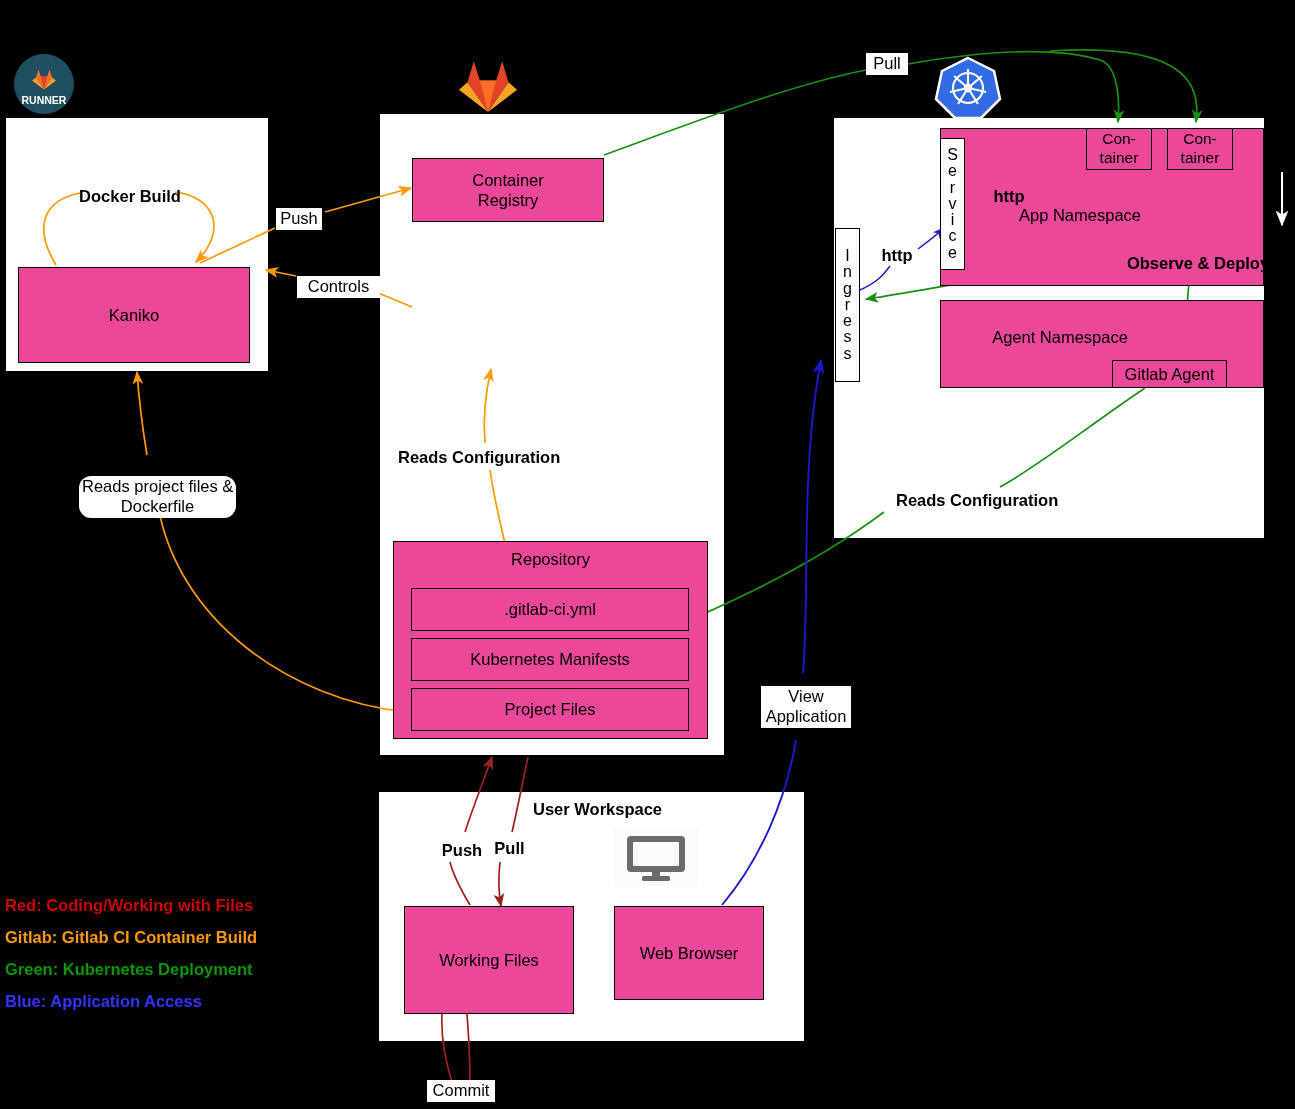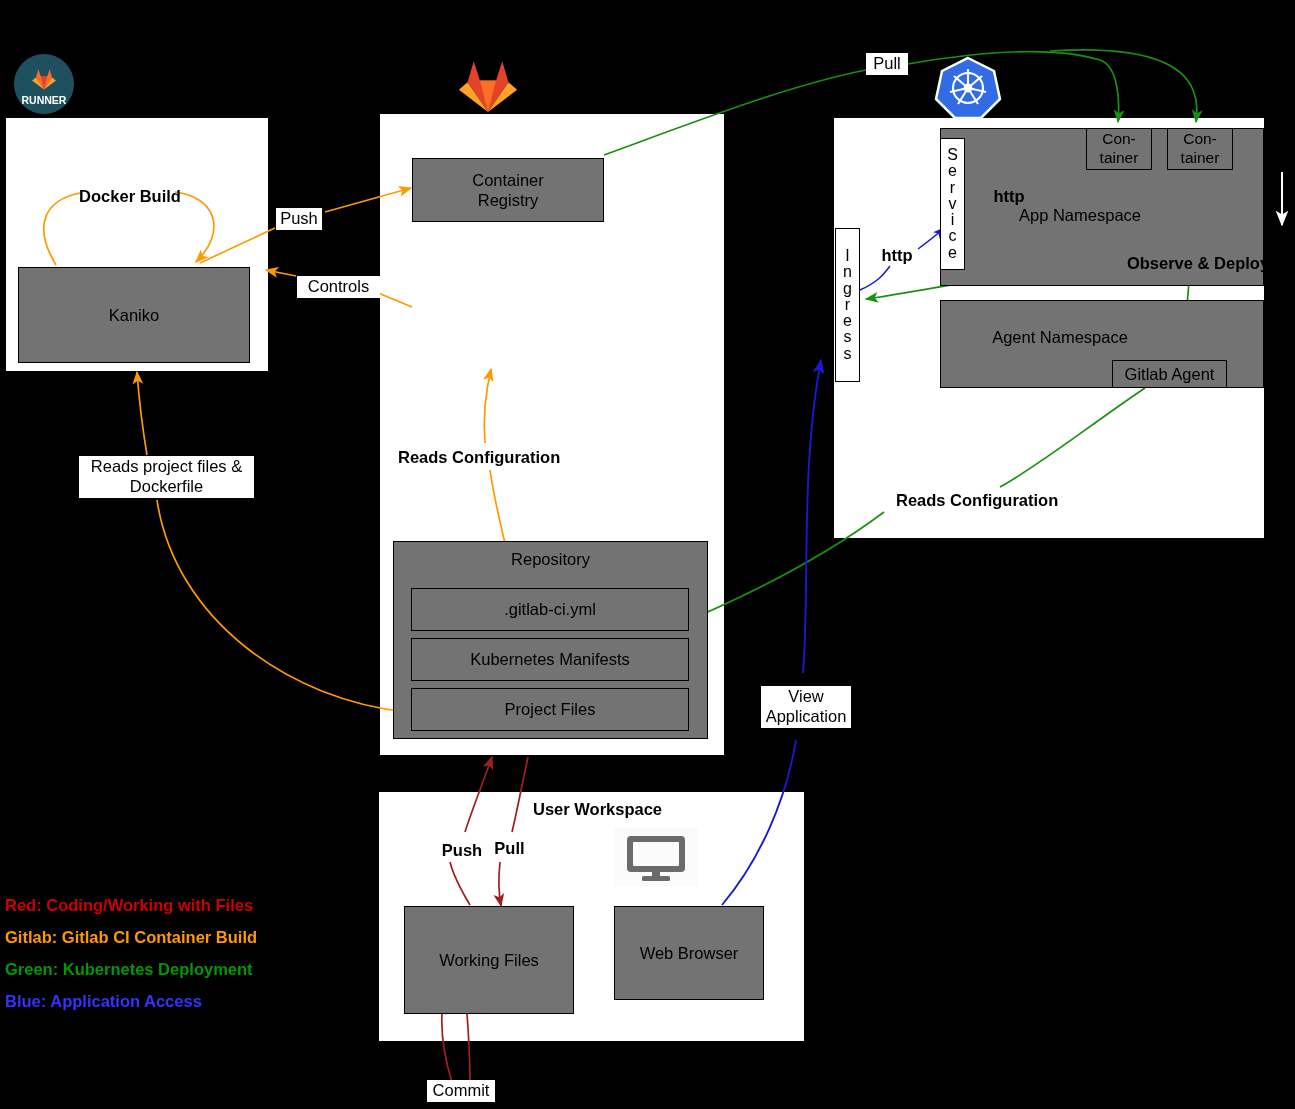--- a/index.html
+++ b/index.html
@@ -22,21 +22,21 @@
     height: 1109px;
     pointer-events: none;
   }
   .panel {
     position: absolute;
     background: #ffffff;
     box-sizing: border-box;
   }
   .boxed {
     position: absolute;
-    background: #737373;
+    background: #ec4899;
     border: 1.4px solid #000000;
     box-sizing: border-box;
     display: flex;
     align-items: center;
     justify-content: center;
     text-align: center;
     color: #000000;
     font-size: 16.5px;
     line-height: 1.22;
   }
@@ -313,21 +313,21 @@
   <div class="boxed" style="left:614px; top:906px; width:150px; height:94px;">
     <span>Web Browser</span>
   </div>
 
   <div class="taglabel" style="left:427px; top:1080px; width:68px;">Commit</div>
 
   <div class="taglabel" style="left:276px; top:208px; width:46px;">Push</div>
 
   <div class="taglabel" style="left:297px; top:276px; width:83px;">Controls</div>
 
-  <div class="taglabel" style="left:79px; top:456px; width:175px;">Reads project files &amp;
+  <div class="taglabel" style="left:79px; top:476px; width:157px;border-radius:12px;">Reads project files &amp;
 Dockerfile</div>
 
   <div class="taglabel" style="left:866px; top:53px; width:42px;">Pull</div>
 
   <div class="taglabel" style="left:761px; top:686px; width:90px;">View
 Application</div>
 
   <div class="legend-line" style="left:5px; top:896px; color:#cc0000;">Red: Coding/Working with Files</div>
   <div class="legend-line" style="left:5px; top:928px; color:#ff9900;">Gitlab: Gitlab CI Container Build</div>
   <div class="legend-line" style="left:5px; top:960px; color:#009900;">Green: Kubernetes Deployment</div>

